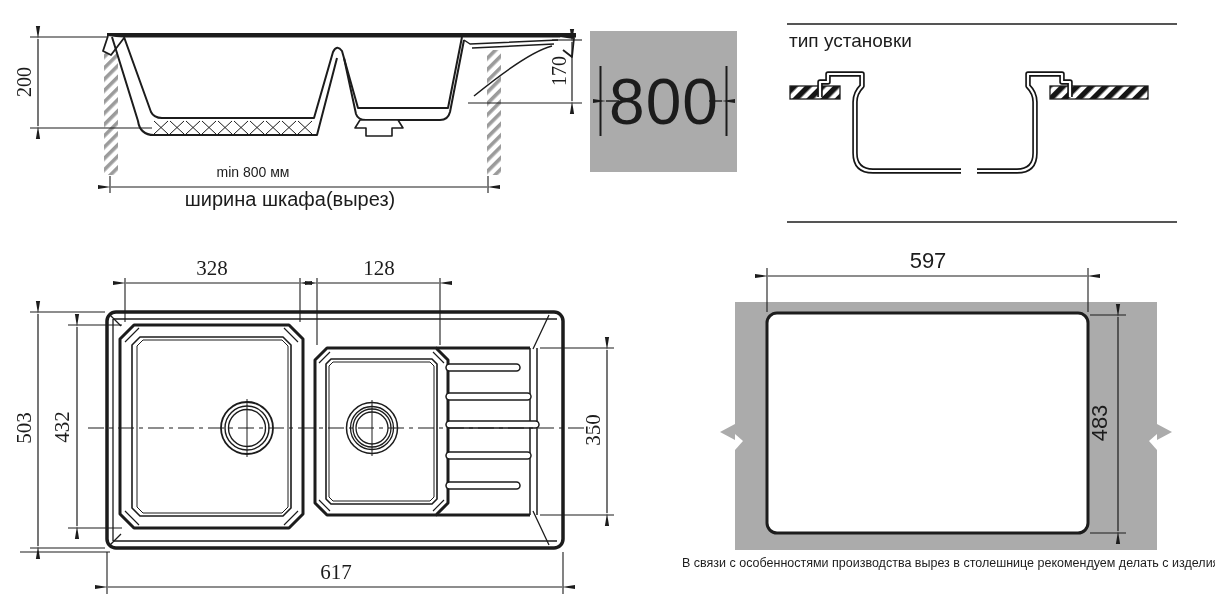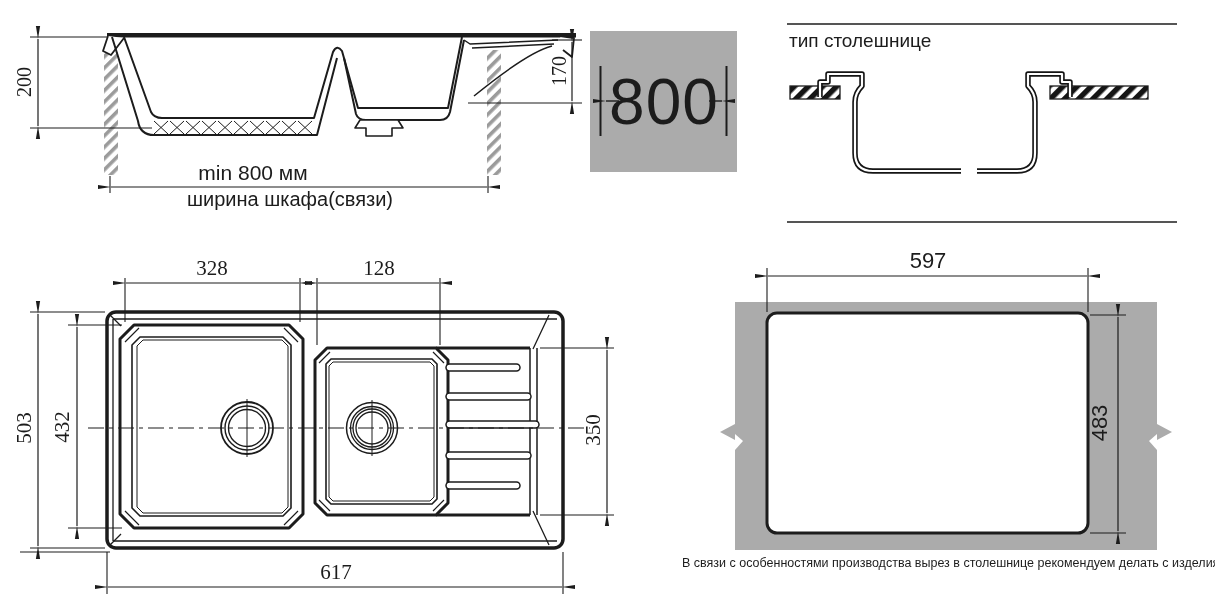--- a/index.html
+++ b/index.html
@@ -195,26 +195,26 @@
         <line x1="1090" y1="315" x2="1126" y2="315"></line>
             <line x1="1090" y1="533" x2="1126" y2="533"></line>
         <line x1="1118" y1="317" x2="1118" y2="531" stroke-width="1.2" marker-start="url(#arw)" marker-end="url(#arw)"></line>
       </g>
     </g>
   </g>
 </svg>
 
 <div class="lbl rot serif" style="left:24px;top:82px;font-size:20px;">200</div>
 <div class="lbl rot serif" style="left:559px;top:71px;font-size:20px;">170</div>
-<div class="lbl sans" style="left:253px;top:172px;font-size:21px;">min 800 мм</div>
-<div class="lbl sans" style="left:290px;top:199px;font-size:20px;">ширина шкафа(связи)</div>
+<div class="lbl sans" style="left:253px;top:172px;font-size:14px;">min 800 мм</div>
+<div class="lbl sans" style="left:290px;top:199px;font-size:20px;">ширина шкафа(вырез)</div>
 
 <div class="lbl sans badge-num" style="left:664px;top:102px;">800</div>
 
-<div class="head sans" style="left:789px;top:30px;">тип столешнице</div>
+<div class="head sans" style="left:789px;top:30px;">тип установки</div>
 
 <div class="lbl serif" style="left:212px;top:268px;">328</div>
 <div class="lbl serif" style="left:379px;top:268px;">128</div>
 <div class="lbl rot serif" style="left:24px;top:428px;">503</div>
 <div class="lbl rot serif" style="left:62px;top:427px;">432</div>
 <div class="lbl rot serif" style="left:593px;top:430px;">350</div>
 <div class="lbl serif" style="left:336px;top:572px;">617</div>
 
 <div class="lbl sans dim-sans" style="left:928px;top:261px;">597</div>
 <div class="lbl rot sans dim-sans" style="left:1100px;top:423px;">483</div>

